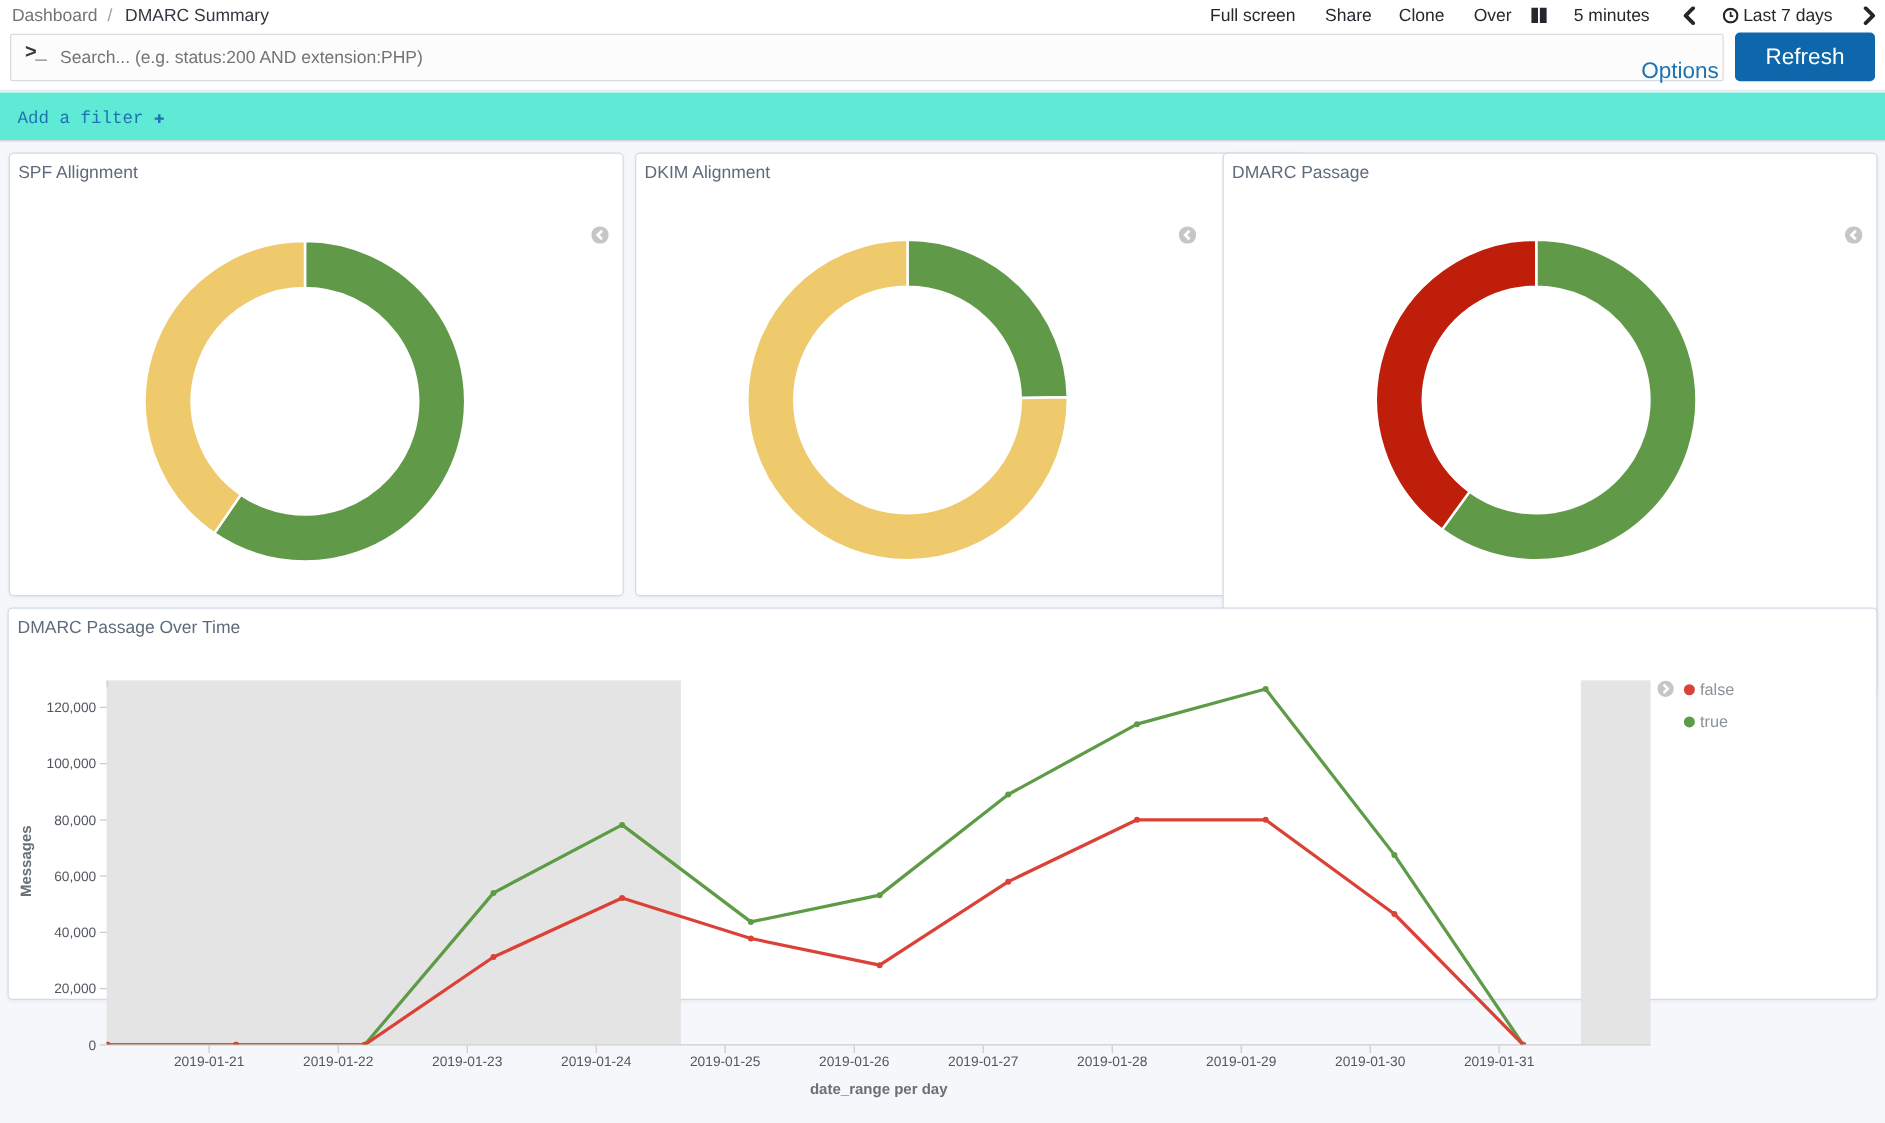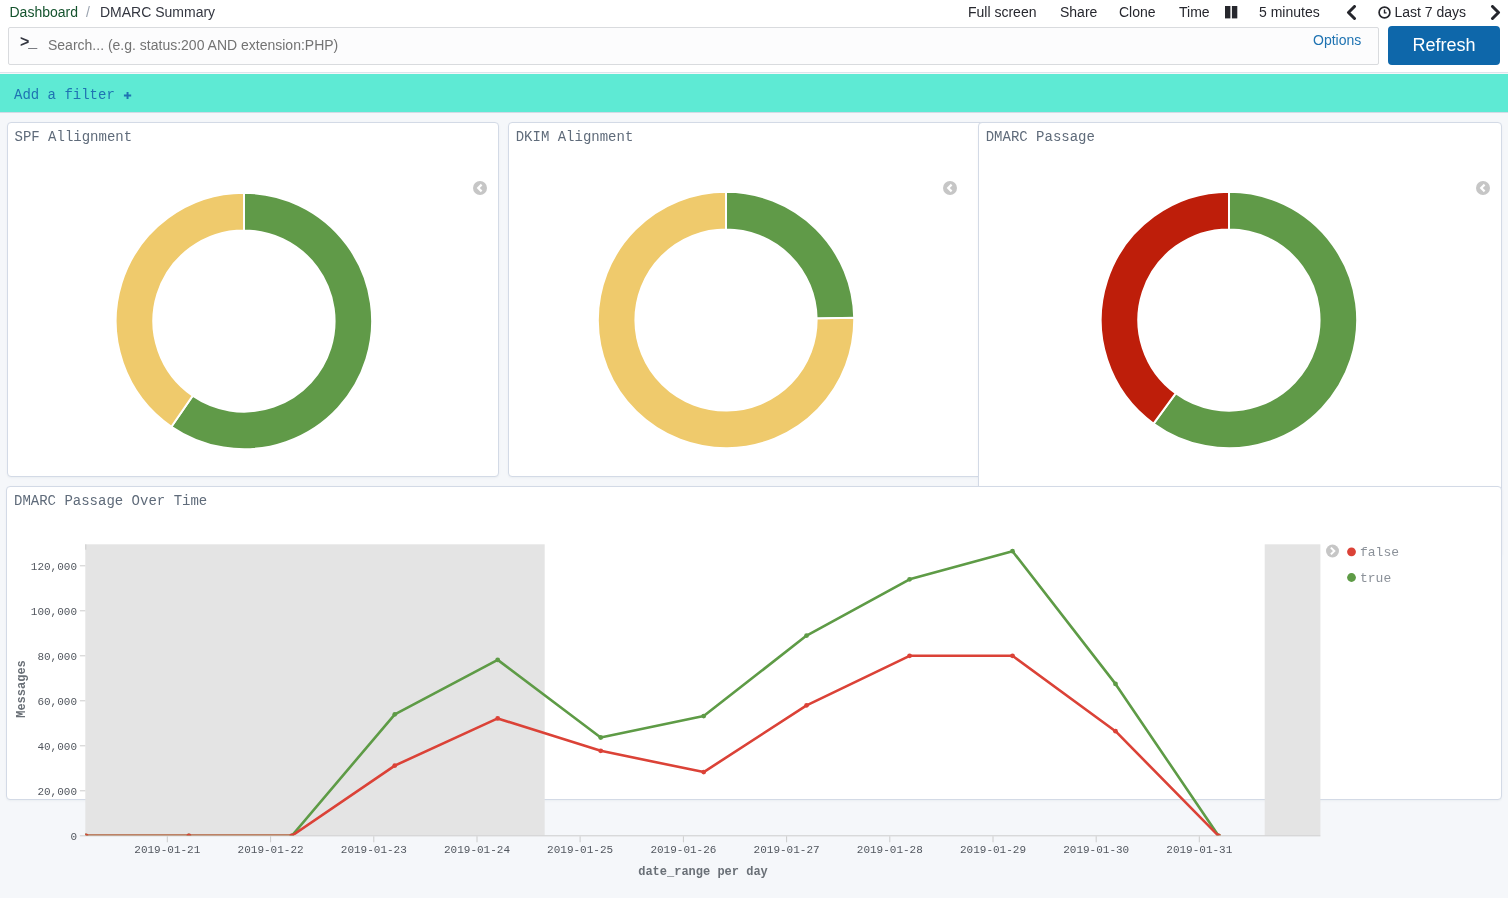--- a/index.html
+++ b/index.html
@@ -1,51 +1,51 @@
 <!DOCTYPE html>
 <html><head>
 <meta charset="utf-8">
 <style>
 * { margin:0; padding:0; box-sizing:border-box; }
 html,body { width:1508px; height:898px; overflow:hidden; background:#f5f7fa;
   font-family:"Liberation Sans", sans-serif; }
 .abs { position:absolute; }
 #topbar { position:absolute; left:0; top:0; width:1508px; height:26px; background:#fff; }
 #topbar .bc { position:absolute; top:4px; font-size:14px; color:#343741; }
-#topbar a { color:#14532d; text-decoration:none; }
+#topbar a { color:#737373; text-decoration:none; }
 .navitem { position:absolute; top:4px; font-size:14px; color:#26272e; }
 #searchrow { position:absolute; left:0; top:26px; width:1508px; height:47px; background:#fff;
   border-bottom:1px solid #dde4ec; }
 #searchbox { position:absolute; left:8px; top:1px; width:1371px; height:38px; background:#fcfcfd;
   border:1px solid #d9dbde; border-radius:2px; }
 #prompt { position:absolute; left:20px; top:7px; font-size:16px; color:#343741; font-weight:700; letter-spacing:-1px; }
 #placeholder { position:absolute; left:48px; top:11px; font-size:14px; color:#737373; }
-#options { position:absolute; left:1313px; top:6px; font-size:14px; color:#1f73b2; }
+#options { position:absolute; left:1313px; top:20px; font-size:18px; color:#1f73b2; }
 #refresh { position:absolute; left:1388px; top:0px; width:112px; height:39px; background:#0e67aa;
   border-radius:4px; color:#fff; font-size:18px; text-align:center; line-height:39px; }
 #filterbar { position:absolute; left:0; top:74px; width:1508px; height:39px; background:#5eead4;
   border-bottom:1px solid #d3dae6;font-family:Liberation Mono, monospace; }
 #addfilter { position:absolute; left:14px; top:12px; font-size:14px; color:#1f73b2; }
 #addfilter b { font-weight:700; font-size:14px; }
 .panel { position:absolute; background:#fff; border:1px solid #d3dae6; border-radius:4px;
-  box-shadow:0 1px 2px rgba(120,135,155,0.08);font-family:Liberation Mono, monospace; }
+  box-shadow:0 1px 2px rgba(120,135,155,0.08); }
 .ptitle { position:absolute; left:7px; top:5.5px; font-size:14px; color:#5f6b7a; }
 .collapse { position:absolute; width:14px; height:14px; }
 </style>
 </head>
 <body>
 
 <div id="topbar">
   <span class="bc" style="left:9.5px;"><a href="#">Dashboard</a></span>
   <span class="bc" style="left:86px; color:#9aa3af;">/</span>
   <span class="bc" style="left:100px;">DMARC Summary</span>
   <span class="navitem" style="left:968px;">Full screen</span>
   <span class="navitem" style="left:1060px;">Share</span>
   <span class="navitem" style="left:1119px;">Clone</span>
-  <span class="navitem" style="left:1179px;">Time</span>
+  <span class="navitem" style="left:1179px;">Over</span>
   <svg class="abs" style="left:1224.5px; top:5.8px;" width="13" height="13" viewBox="0 0 13 13">
       <rect x="0" y="0" width="5.4" height="12.4" fill="#26272d"></rect>
       <rect x="6.9" y="0" width="5.4" height="12.4" fill="#26272d"></rect>
     </svg>
   <span class="navitem" style="left:1259px;">5 minutes</span>
   <svg class="abs" style="left:1345px; top:5px;" width="12" height="15" viewBox="0 0 12 15">
       <path d="M9.5 1.5 L3.5 7.5 L9.5 13.5" stroke="#25262c" stroke-width="3" fill="none" stroke-linecap="round" stroke-linejoin="round"></path>
     </svg>
   <svg class="abs" style="left:1378px; top:5.5px;" width="13" height="13" viewBox="0 0 13 13">
       <circle cx="6.5" cy="6.5" r="5.4" fill="none" stroke="#25262c" stroke-width="1.7"></circle>

